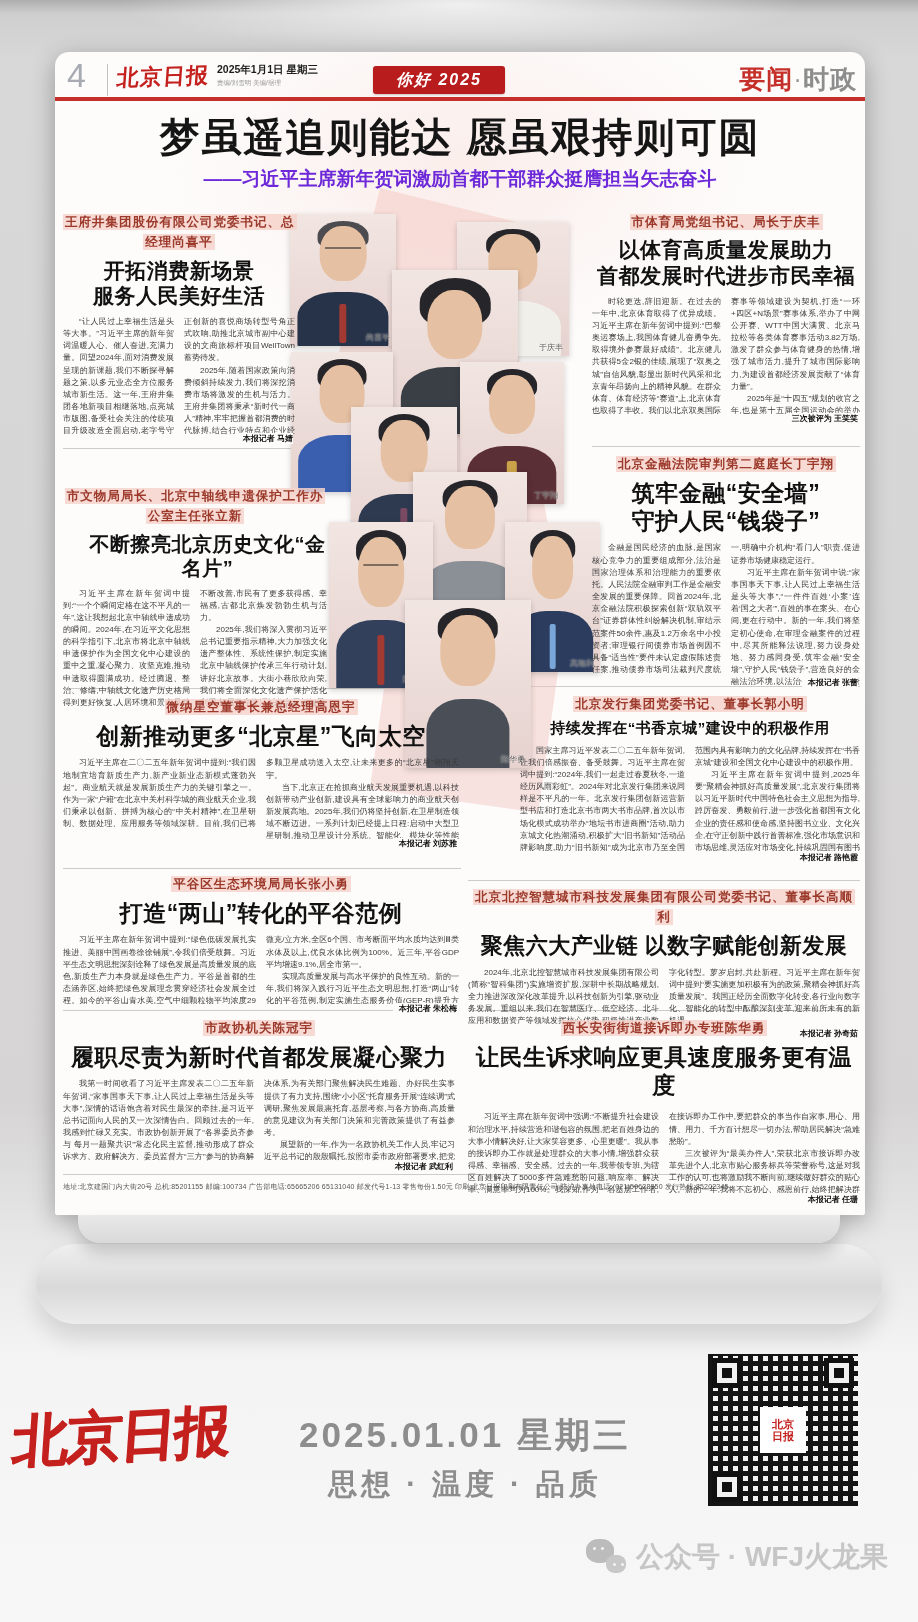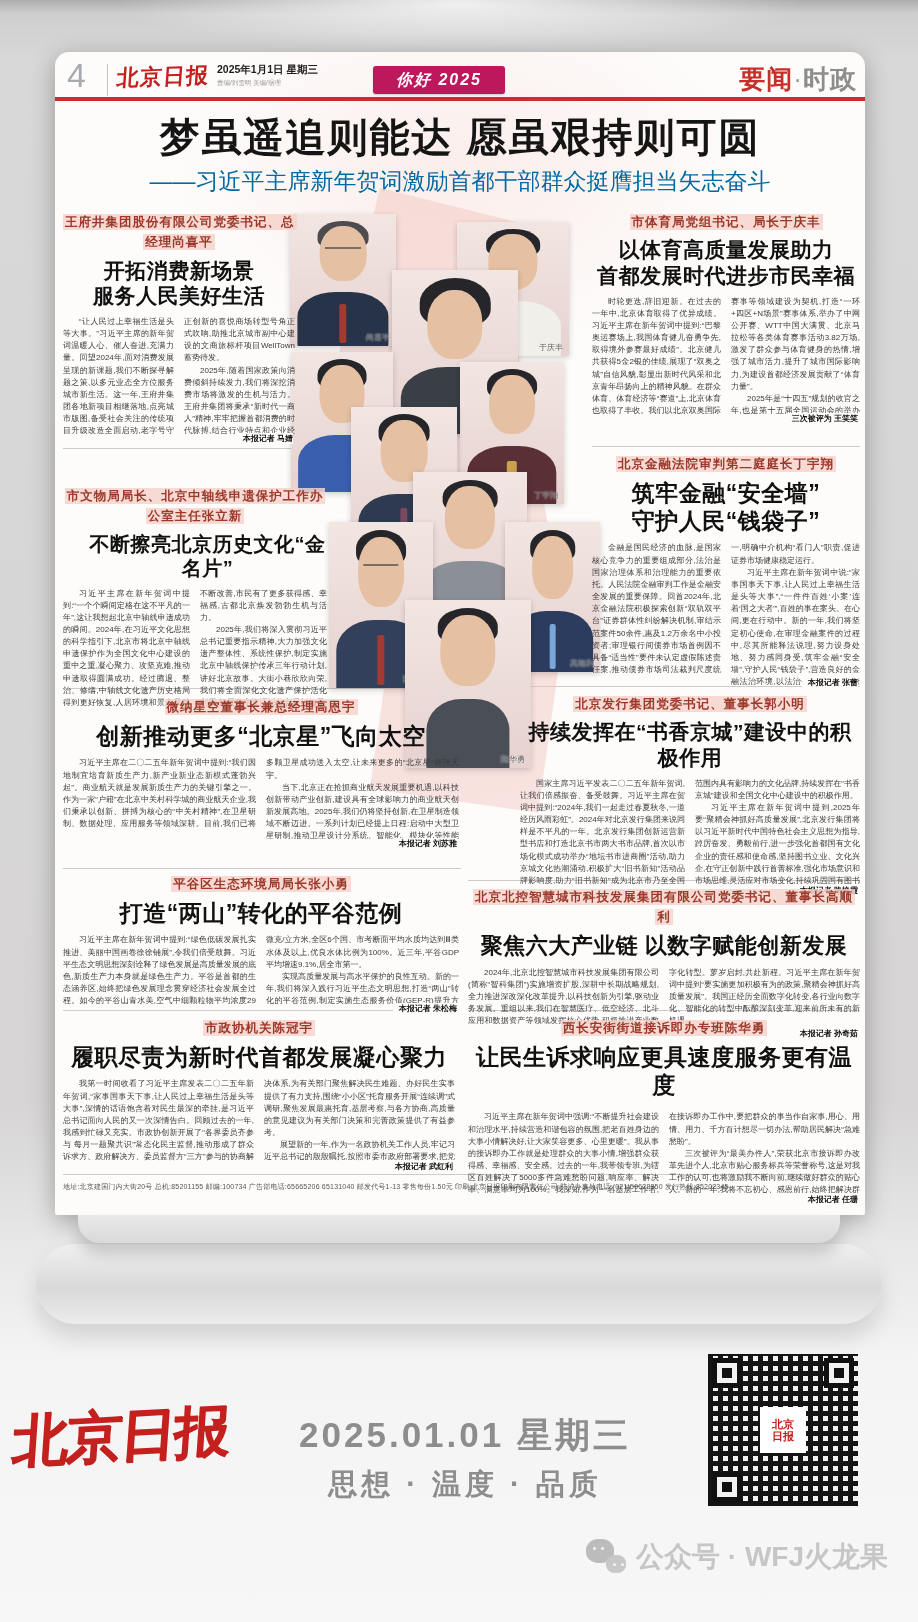--- a/index.html
+++ b/index.html
@@ -14,31 +14,31 @@
     border-radius:14px 14px 2px 2px;box-shadow:0 6px 24px rgba(0,0,0,.30);}
   .sheet::before{content:"";position:absolute;left:0;top:0;right:0;height:760px;border-radius:14px 14px 0 0;
     background:radial-gradient(ellipse 420px 260px at 50% 120px,rgba(246,210,204,.35),transparent 70%);pointer-events:none;}
   
   .pgnum{position:absolute;left:12px;top:4px;font-size:34px;color:#a7abb1;font-weight:400;}
   .hdr-div{position:absolute;left:52px;top:12px;width:1px;height:32px;background:#c2c2c2;}
   .brush{font-family:"Liberation Serif",serif;font-weight:bold;color:#c4201d;}
   .logo-sm{position:absolute;left:62px;top:10px;font-size:22px;transform:skewX(-6deg) rotate(-2deg);letter-spacing:1px;}
   .dateline{position:absolute;left:162px;top:11px;font-size:10.5px;font-weight:bold;color:#1c1c1c;}
   .editorline{position:absolute;left:162px;top:27px;font-size:6.5px;color:#9a9a9a;}
-  .banner{position:absolute;left:318px;top:14px;width:132px;height:28px;background:#be185d;border-radius:3px;
+  .banner{position:absolute;left:318px;top:14px;width:132px;height:28px;background:#b91c1c;border-radius:3px;
     color:#fff;font-size:16px;font-weight:bold;font-style:italic;text-align:center;line-height:28px;letter-spacing:2px;
     box-shadow:0 1px 2px rgba(0,0,0,.2);}
   .section{position:absolute;right:8px;top:10px;font-size:26px;font-weight:900;letter-spacing:1px;}
   .section .s1{color:#c5302b;}
   .section .sd{color:#9a9a9a;font-weight:400;}
   .section .s2{color:#8d8d8d;}
   .redline{position:absolute;left:0;top:45px;width:810px;height:3.5px;background:#c5302b;}
   .headline{position:absolute;left:0;top:58px;width:810px;text-align:center;font-size:40px;font-weight:900;
     color:#151515;letter-spacing:2px;}
-  .subhead{position:absolute;left:0;top:114px;width:810px;text-align:center;font-size:23px;font-weight:400;color:#0369a1;}
+  .subhead{position:absolute;left:0;top:114px;width:810px;text-align:center;font-size:19px;font-weight:700;color:#6d28d9;}
   
   .rb{position:absolute;background:linear-gradient(160deg,rgba(245,208,202,.65),rgba(238,188,182,.40));z-index:1;}
   .photo{position:absolute;z-index:2;overflow:hidden;background:linear-gradient(180deg,#f2e6e2,#e6d2cf);
     box-shadow:0 2px 6px rgba(0,0,0,.18);}
   .head{position:absolute;left:50%;top:9%;transform:translateX(-50%);width:44%;height:42%;
     background:#e6c0a2;border-radius:46% 46% 44% 44%;}
   .hair{position:absolute;left:50%;top:5%;transform:translateX(-50%);width:48%;height:22%;
     background:#26262a;border-radius:50% 50% 36% 36%;}
   .coat{position:absolute;left:50%;bottom:-3%;transform:translateX(-50%);width:86%;height:44%;
     border-radius:42% 42% 6px 6px;}
@@ -251,21 +251,21 @@
         </div>
       <div class="a-body" style="height:92px;">
           <p>习近平主席在二〇二五年新年贺词中提到:“我们因地制宜培育新质生产力,新产业新业态新模式蓬勃兴起”。商业航天就是发展新质生产力的关键引擎之一。作为一家“户籍”在北京中关村科学城的商业航天企业,我们秉承以创新、拼搏为核心的“中关村精神”,在卫星研制、数据处理、应用服务等领域深耕。目前,我们已将多颗卫星成功送入太空,让未来更多的“北京星”翱翔天宇。</p>
           <p>当下,北京正在抢抓商业航天发展重要机遇,以科技创新带动产业创新,建设具有全球影响力的商业航天创新发展高地。2025年,我们仍将坚持创新,在卫星制造领域不断迈进。一系列计划已经提上日程:启动中大型卫星研制,推动卫星设计分系统、智能化、模块化等性能不断提升,打造高效实用批量化卫星产线,加速卫星科技产品创新和技术迭代,希望这些创新成果能够更深入地服务社会民生,让卫星服务从“天边”走到百姓身边。</p>
         </div>
       <div class="reporter">本报记者 刘苏雅</div>
     </div>
 
     <div class="art" style="left:465px;top:642px;width:340px;">
       <div class="kicker"><span>北京发行集团党委书记、董事长郭小明</span></div>
-      <div class="a-title" style="font-size:21px;">
+      <div class="a-title" style="font-size:15px;">
           <div>持续发挥在“书香京城”建设中的积极作用</div>
         </div>
       <div class="a-body" style="height:118px;">
           <p>国家主席习近平发表二〇二五年新年贺词,让我们倍感振奋、备受鼓舞。习近平主席在贺词中提到:“2024年,我们一起走过春夏秋冬,一道经历风雨彩虹”。2024年对北京发行集团来说同样是不平凡的一年。北京发行集团创新运营新型书店和打造北京书市两大书市品牌,首次以市场化模式成功举办“地坛书市进商圈”活动,助力京城文化热潮涌动,积极扩大“旧书新知”活动品牌影响度,助力“旧书新知”成为北京市乃至全国范围内具有影响力的文化品牌,持续发挥在“书香京城”建设和全国文化中心建设中的积极作用。</p>
           <p>习近平主席在新年贺词中提到,2025年要“聚精会神抓好高质量发展”,北京发行集团将以习近平新时代中国特色社会主义思想为指导,踔厉奋发、勇毅前行,进一步强化首都国有文化企业的责任感和使命感,坚持图书立业、文化兴企,在守正创新中践行首善标准,强化市场意识和市场思维,灵活应对市场变化,持续巩固国有图书发行主渠道主阵地作用,更好弘扬主旋律,传播社会主义先进文化,增强人民精神力量,为新时代新征程文化建设贡献力量。</p>
         </div>
       <div class="reporter">本报记者 路艳霞</div>
     </div>
 
     <div class="art" style="left:8px;top:822px;width:396px;">

